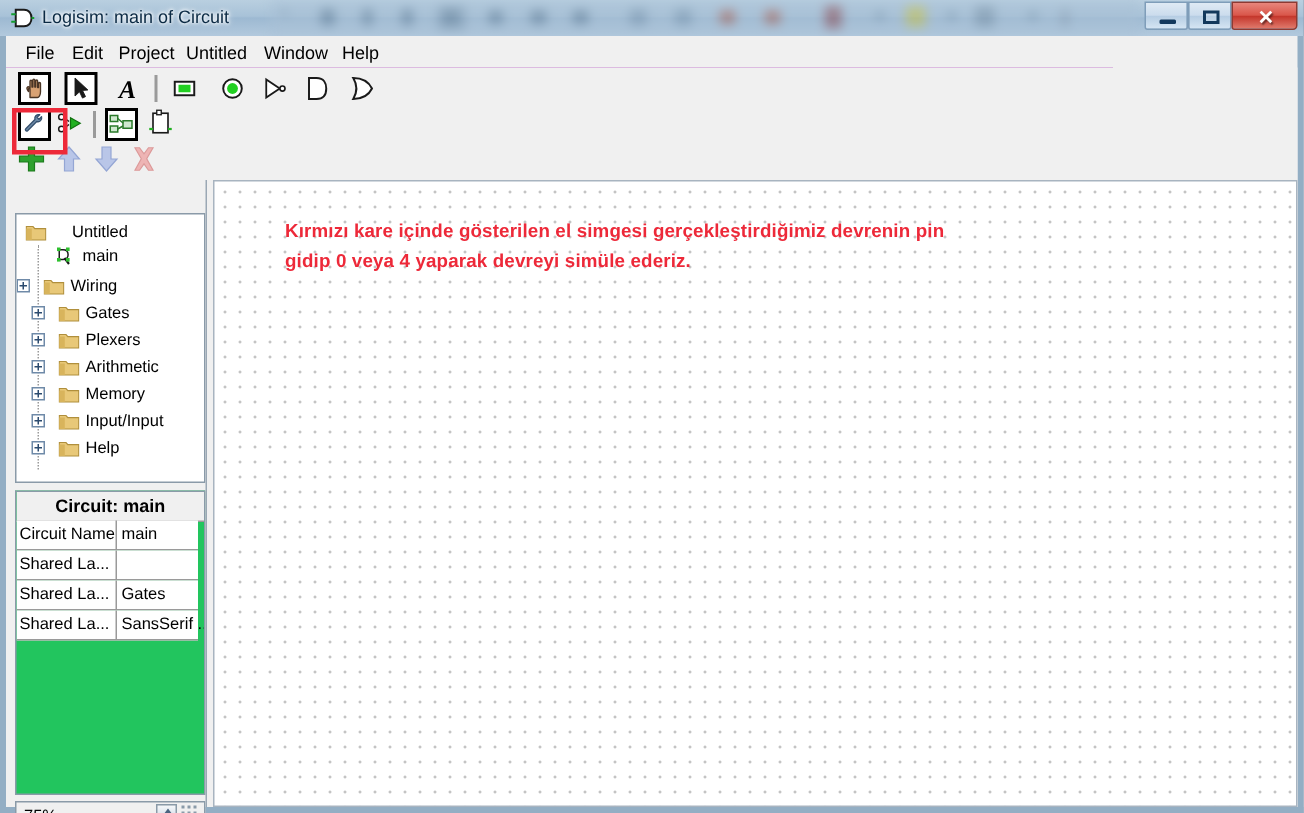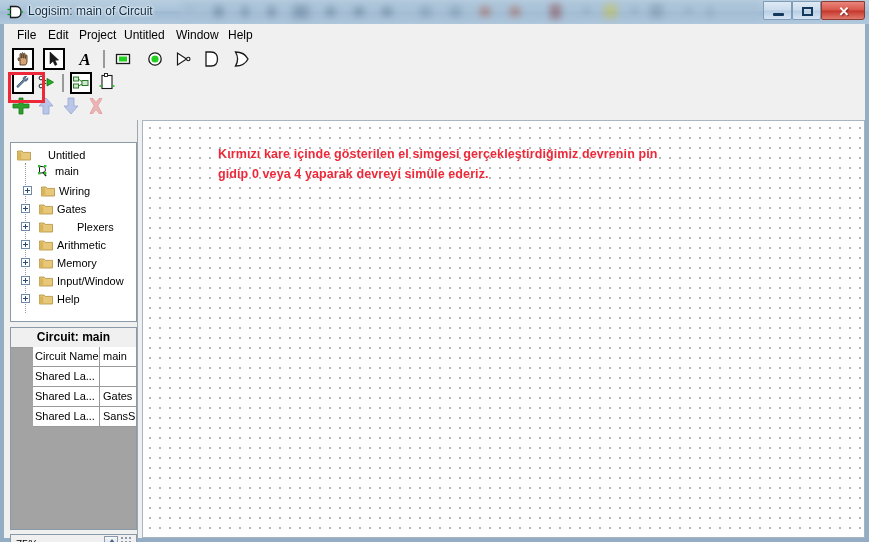--- a/index.html
+++ b/index.html
@@ -229,21 +229,21 @@
   .dot-connector {
     position: absolute;
     border-left: 1px dotted #9a9a9a;
   }
 
   
   #attr-table {
     position: absolute;
     left: 2px; top: 207px;
     width: 127px; height: 203px;
-    background: #a3a3a3;
+    background: #22c55e;
     border: 1px solid #8a9aa8;
     box-sizing: border-box;
     overflow: hidden;
   }
   #attr-header {
     position: absolute;
     left: 0; top: 0;
     width: 125px; height: 19px;
     background: #f0f0f0;
     border-bottom: 1px solid #9a9a9a;
@@ -253,21 +253,20 @@
     text-align: center;
     line-height: 19px;
   }
   .attr-row {
     position: absolute;
     left: 0;
     width: 121px; height: 20px;
     background: #ffffff;
     border-bottom: 1px solid #9a9a9a;
     box-sizing: border-box;
-    margin-left: 22px;
   }
   .attr-key {
     position: absolute;
     left: 0; top: 0;
     width: 67px; height: 19px;
     padding-left: 2px;
     border-right: 1px solid #9a9a9a;
     box-sizing: border-box;
     font-size: 11px;
     color: #000000;
@@ -365,21 +364,21 @@
   #annotation {
     position: absolute;
     left: 47px; top: 23px;
     width: 560px;
     font-size: 12.5px;
     font-weight: bold;
     color: #ED2939;
     line-height: 20px;
     letter-spacing: .1px;
   }
-  #annotation div { white-space: nowrap; margin-left: 28px; }
+  #annotation div { white-space: nowrap; }
 </style>
 </head>
 <body>
 
 <div id="window">
 
   <div id="titlebar">
     <div id="glass-blur">
       <svg width="580" height="24" viewBox="0 0 580 24">
         <rect x="0" y="0" width="580" height="24" fill="#a9c1d6"></rect>
@@ -587,21 +586,21 @@
               <line x1="8" y1="8" x2="11" y2="12" stroke="#1a1a1a" stroke-width="1.4"></line>
               <rect x="3" y="1" width="2.4" height="2.4" fill="#2ec02e"></rect>
               <rect x="9" y="1" width="2.4" height="2.4" fill="#2ec02e"></rect>
               <rect x="3" y="8" width="2.4" height="2.4" fill="#2ec02e"></rect>
               <rect x="9" y="8" width="2.4" height="2.4" fill="#2ec02e"></rect>
             </svg>
           </span>
           <span style="margin-left:20px">main</span>
         </div>
 
-        <div class="tree-row" style="top:40px; left:12px">
+        <div class="tree-row" style="top:40px; left:0">
           <span class="expander" style="left:0; top:3px"></span>
           <span class="folder-icon" style="left:18px; top:2px">
             <svg width="14" height="12" viewBox="0 0 14 12">
                 <path d="M0.5 2 L5 2 L6.2 3.4 L13.5 3.4 L13.5 11 L0.5 11 Z" fill="#e8c878" stroke="#b08f3c" stroke-width="0.8"></path>
                 <path d="M0.5 3.4 L4.2 3.4 L4.2 11 L0.5 11 Z" fill="#d8b45c"></path>
               </svg>
           </span>
           <span style="margin-left:36px">Wiring</span>
         </div>
 
@@ -617,21 +616,21 @@
         </div>
 
         <div class="tree-row" style="top:76px; left:10px">
           <span class="expander" style="left:0; top:3px"></span>
           <span class="folder-icon" style="left:18px; top:2px">
             <svg width="14" height="12" viewBox="0 0 14 12">
                 <path d="M0.5 2 L5 2 L6.2 3.4 L13.5 3.4 L13.5 11 L0.5 11 Z" fill="#e8c878" stroke="#b08f3c" stroke-width="0.8"></path>
                 <path d="M0.5 3.4 L4.2 3.4 L4.2 11 L0.5 11 Z" fill="#d8b45c"></path>
               </svg>
           </span>
-          <span style="margin-left:56px">Plexers</span>
+          <span style="margin-left:36px">Plexers</span>
         </div>
 
         <div class="tree-row" style="top:94px; left:10px">
           <span class="expander" style="left:0; top:3px"></span>
           <span class="folder-icon" style="left:18px; top:2px">
             <svg width="14" height="12" viewBox="0 0 14 12">
                 <path d="M0.5 2 L5 2 L6.2 3.4 L13.5 3.4 L13.5 11 L0.5 11 Z" fill="#e8c878" stroke="#b08f3c" stroke-width="0.8"></path>
                 <path d="M0.5 3.4 L4.2 3.4 L4.2 11 L0.5 11 Z" fill="#d8b45c"></path>
               </svg>
           </span>
@@ -650,21 +649,21 @@
         </div>
 
         <div class="tree-row" style="top:130px; left:10px">
           <span class="expander" style="left:0; top:3px"></span>
           <span class="folder-icon" style="left:18px; top:2px">
             <svg width="14" height="12" viewBox="0 0 14 12">
                 <path d="M0.5 2 L5 2 L6.2 3.4 L13.5 3.4 L13.5 11 L0.5 11 Z" fill="#e8c878" stroke="#b08f3c" stroke-width="0.8"></path>
                 <path d="M0.5 3.4 L4.2 3.4 L4.2 11 L0.5 11 Z" fill="#d8b45c"></path>
               </svg>
           </span>
-          <span style="margin-left:36px">Input/Window</span>
+          <span style="margin-left:36px">Input/Input</span>
         </div>
 
         <div class="tree-row" style="top:148px; left:10px">
           <span class="expander" style="left:0; top:3px"></span>
           <span class="folder-icon" style="left:18px; top:2px">
             <svg width="14" height="12" viewBox="0 0 14 12">
                 <path d="M0.5 2 L5 2 L6.2 3.4 L13.5 3.4 L13.5 11 L0.5 11 Z" fill="#e8c878" stroke="#b08f3c" stroke-width="0.8"></path>
                 <path d="M0.5 3.4 L4.2 3.4 L4.2 11 L0.5 11 Z" fill="#d8b45c"></path>
               </svg>
           </span>

